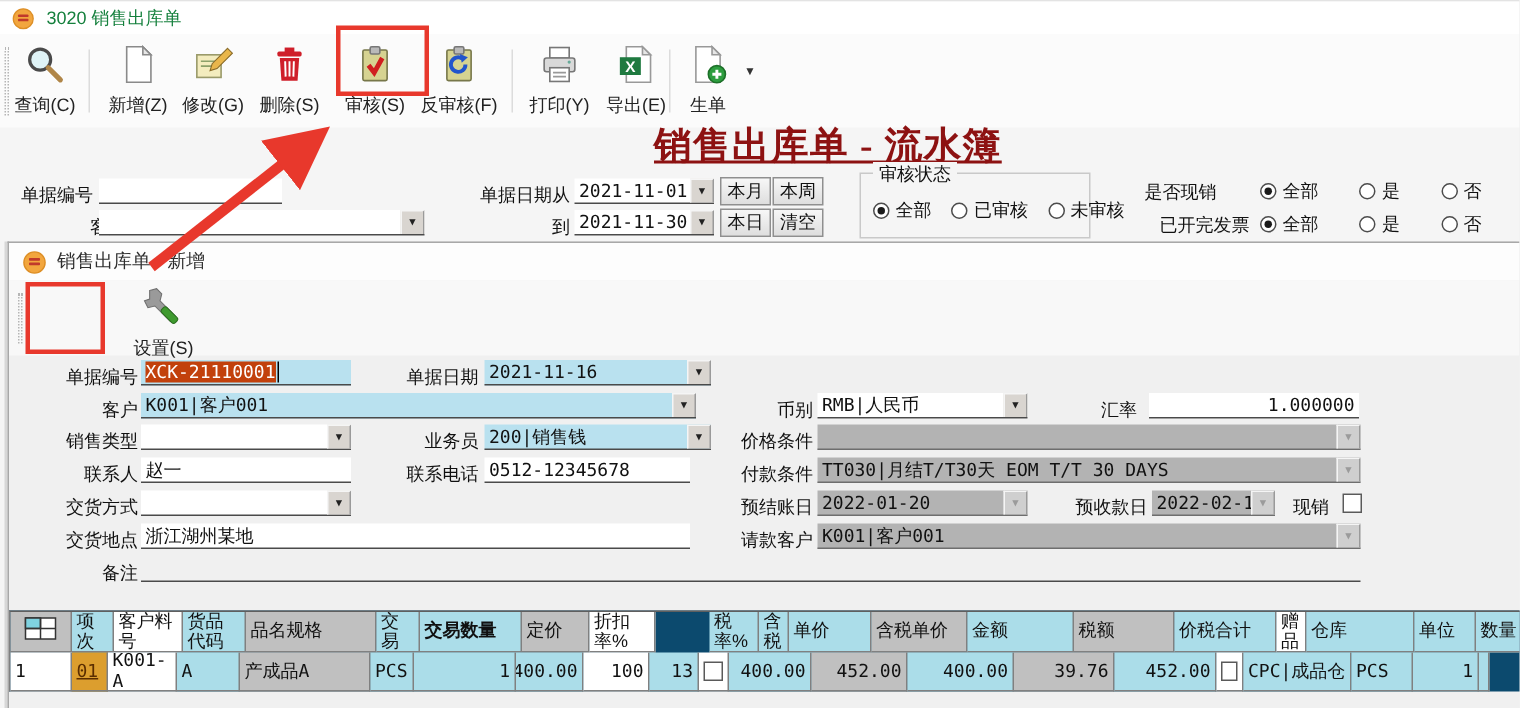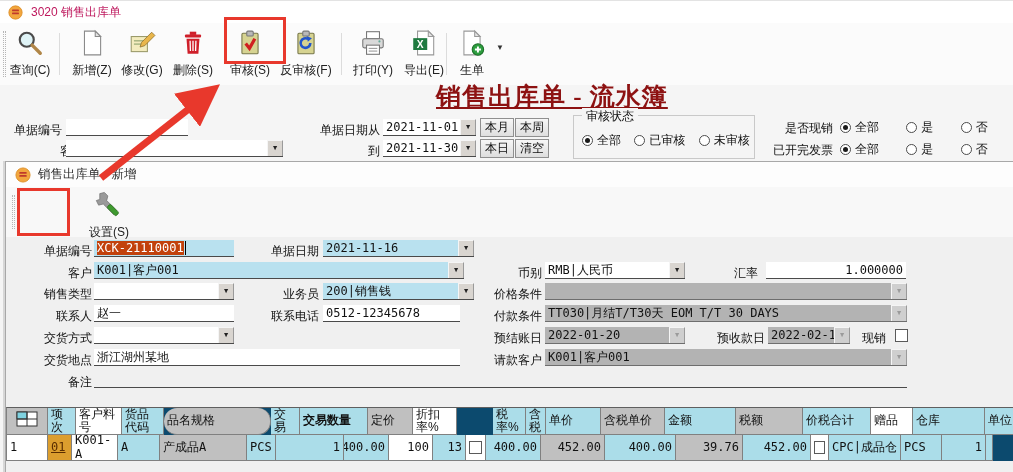--- a/index.html
+++ b/index.html
@@ -3,21 +3,21 @@
 <meta charset="utf-8">
 <style>
   * { margin:0; padding:0; box-sizing:border-box; }
   html,body { width:1013px; height:472px; overflow:hidden; }
   body { font-family:"Liberation Sans","DejaVu Sans",sans-serif; font-size:12px; color:#111; background:#f2f2f2; }
   #root { position:relative; width:1013px; height:472px; background:#f5f5f5; border-top:1px solid #e3e3e3; }
 
   
   .titlebar { position:absolute; left:0; top:0; width:1013px; height:22px; background:#fff; display:flex; align-items:center; }
   .titlebar .appicon { width:15px; height:15px; margin-left:8px; }
-  .titlebar .ttext { margin-left:8px; color:#be185d; font-size:12px; }
+  .titlebar .ttext { margin-left:8px; color:#15803d; font-size:12px; }
 
   
   .toolbar { position:absolute; left:0; top:22px; width:1013px; height:62px; background:#fbfbfb; }
   .gripper { position:absolute; width:3px; border-left:1px dotted #b5b5b5; border-right:1px dotted #b5b5b5; }
   .titem { position:absolute; top:6px; height:52px; display:flex; flex-direction:column; align-items:center; justify-content:flex-start; cursor:default; }
   .titem svg { width:28px; height:28px; }
   .titem .tlabel { margin-top:2px; font-size:12px; color:#222; white-space:nowrap; }
   .tsep { position:absolute; top:10px; height:42px; width:1px; background:#dcdcdc; }
   .caret { font-size:8px; color:#333; position:absolute; }
 
@@ -192,39 +192,39 @@
   <div class="fld" style="left:383px; top:118px; width:93px;"><span>2021-11-01</span><span class="cbtn">▼</span></div>
 
   <div class="lbl r" style="left:352px; top:142px; width:28px;">到</div>
   <div class="fld" style="left:383px; top:139px; width:93px;"><span>2021-11-30</span><span class="cbtn">▼</span></div>
 
   <div class="btn" style="left:480px; top:117px; width:34px;">本月</div>
   <div class="btn" style="left:515px; top:117px; width:34px;">本周</div>
   <div class="btn" style="left:480px; top:138px; width:34px;">本日</div>
   <div class="btn" style="left:515px; top:138px; width:34px;">清空</div>
 
-  <div class="groupbox" style="left:573px; top:114px; width:182px; height:44px;">
+  <div class="groupbox" style="left:573px; top:114px; width:154px; height:44px;">
     <span class="legend">审核状态</span>
     <div style="position:absolute; left:8px; top:16px; white-space:nowrap;">
       <span class="radio on">
           <span class="rc"></span>
           <span>全部</span>
         </span>
       <span class="radio">
           <span class="rc"></span>
           <span>已审核</span>
         </span>
       <span class="radio">
           <span class="rc"></span>
           <span>未审核</span>
         </span>
     </div>
   </div>
 
-  <div class="lbl r" style="left:770px; top:119px; width:63px;">是否现销</div>
+  <div class="lbl r" style="left:748px; top:119px; width:63px;">是否现销</div>
   <div style="position:absolute; left:840px; top:118px; white-space:nowrap;">
     <span class="radio on">
         <span class="rc"></span>
         <span>全部</span>
       </span>
     <span class="radio" style="margin-left:14px;">
         <span class="rc"></span>
         <span>是</span>
       </span>
     <span class="radio" style="margin-left:14px;">
@@ -330,33 +330,33 @@
             <span style="margin: 0px auto;"><svg width="22" height="16" viewBox="0 0 22 16">
                 <rect x="1" y="1" width="20" height="14" fill="#fff" stroke="#333"></rect>
                 <rect x="1" y="1" width="10" height="7" fill="#7fd2e0" stroke="#333"></rect>
                 <line x1="1" y1="8" x2="21" y2="8" stroke="#333"></line>
                 <line x1="11" y1="1" x2="11" y2="15" stroke="#333"></line>
               </svg></span>
           </div>
           <div class="gcell head bg-cyan" style="width: 28px; height: 27px;">项次</div>
           <div class="gcell head bg-white" style="width: 46px; height: 27px;">客户料号</div>
           <div class="gcell head bg-cyan" style="width: 42px; height: 27px;">货品代码</div>
-          <div class="gcell head bg-gray" style="width: 107px; height: 27px; border-radius: 13px;">品名规格</div>
+          <div class="gcell head bg-gray" style="width: 87px; height: 27px;">品名规格</div>
           <div class="gcell head bg-cyan" style="width: 29px; height: 27px;">交易</div>
           <div class="gcell head bg-cyan" style="width: 68px; height: 27px; font-weight: bold;">交易数量</div>
           <div class="gcell head bg-gray" style="width: 45px; height: 27px;">定价</div>
           <div class="gcell head bg-white" style="width: 44px; height: 27px;">折扣率%</div>
           <div class="gcell head bg-cyan" style="width: 33px; height: 27px; margin-left: 36px;">税率%</div>
           <div class="gcell head bg-cyan" style="width: 20px; height: 27px;">含税</div>
           <div class="gcell head bg-cyan" style="width: 55px; height: 27px;">单价</div>
           <div class="gcell head bg-gray" style="width: 64px; height: 27px;">含税单价</div>
           <div class="gcell head bg-cyan" style="width: 71px; height: 27px;">金额</div>
           <div class="gcell head bg-gray" style="width: 67px; height: 27px;">税额</div>
           <div class="gcell head bg-cyan" style="width: 68px; height: 27px;">价税合计</div>
-          <div class="gcell head bg-white" style="width: 42px; height: 27px; text-align: right;">赠品</div>
+          <div class="gcell head bg-white" style="width: 20px; height: 27px;">赠品</div>
           <div class="gcell head bg-cyan" style="width: 72px; height: 27px;">仓库</div>
           <div class="gcell head bg-cyan" style="width: 41px; height: 27px;">单位</div>
           <div class="gcell head bg-cyan" style="width: 44px; height: 27px;">数量</div>
           <div class="gcell head bg-cyan" style="width: 7px; height: 27px;"></div>
         </div>
         <div class="grow">
           <div class="gcell val bg-white" style="width: 41px; height: 26px;">1</div>
           <div class="gcell val bg-orange" style="width: 24px; height: 26px; text-decoration: underline;">01</div>
           <div class="gcell val bg-white" style="width: 46px; height: 26px;">K001-A</div>
           <div class="gcell val bg-cyan" style="width: 42px; height: 26px;">A</div>

